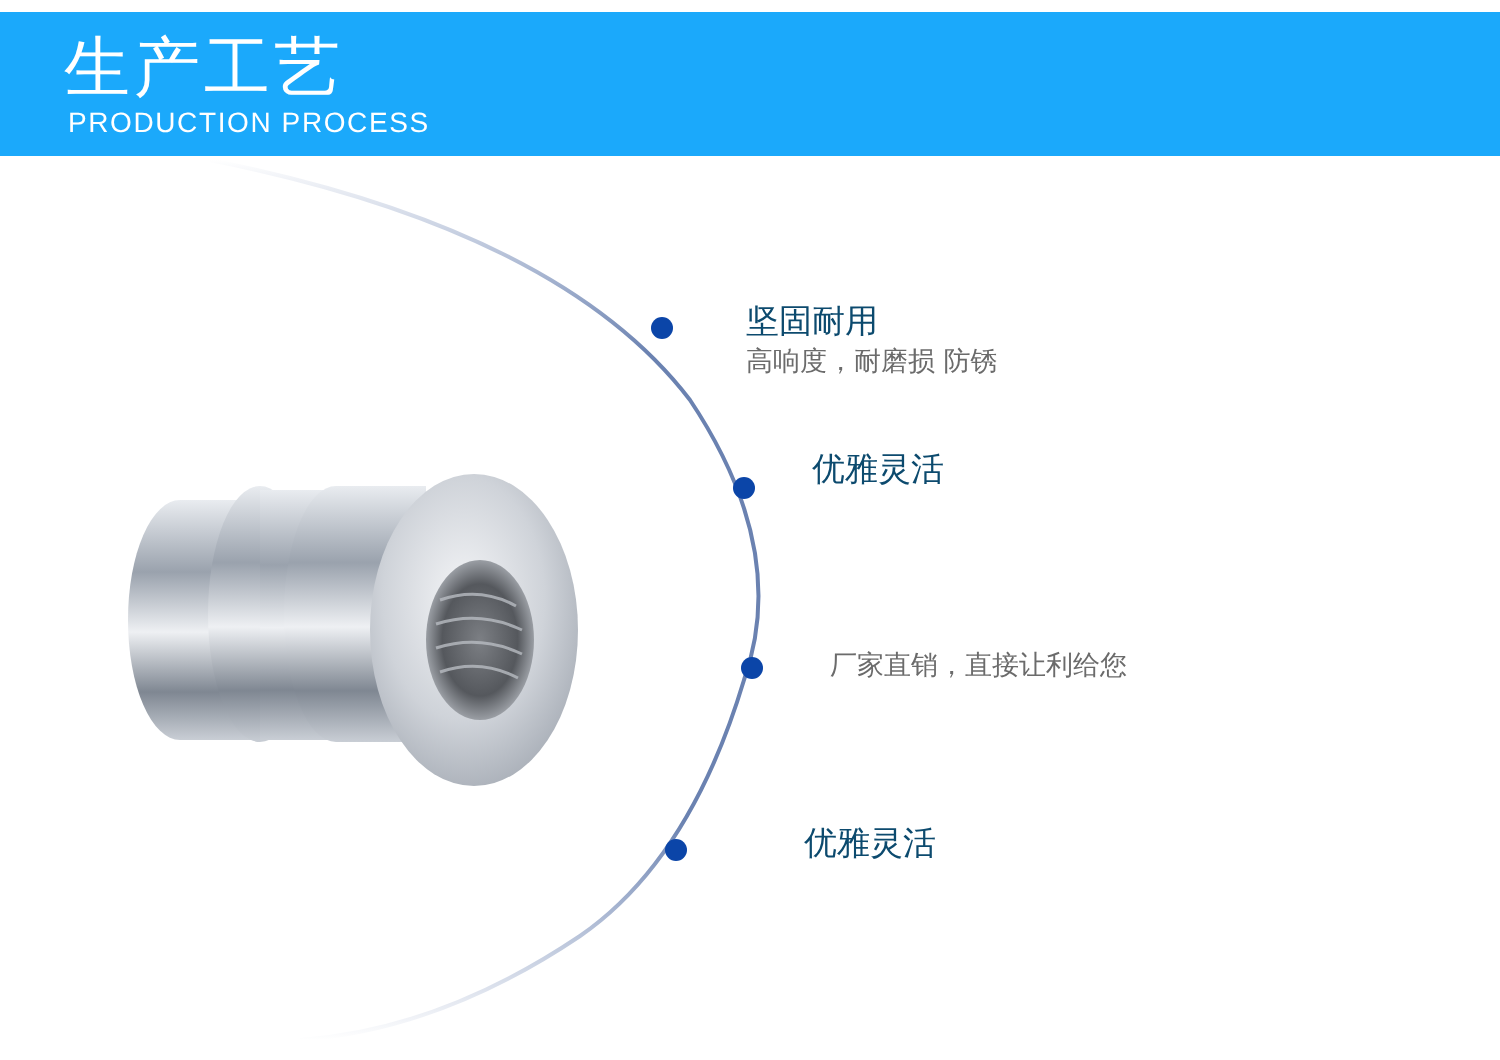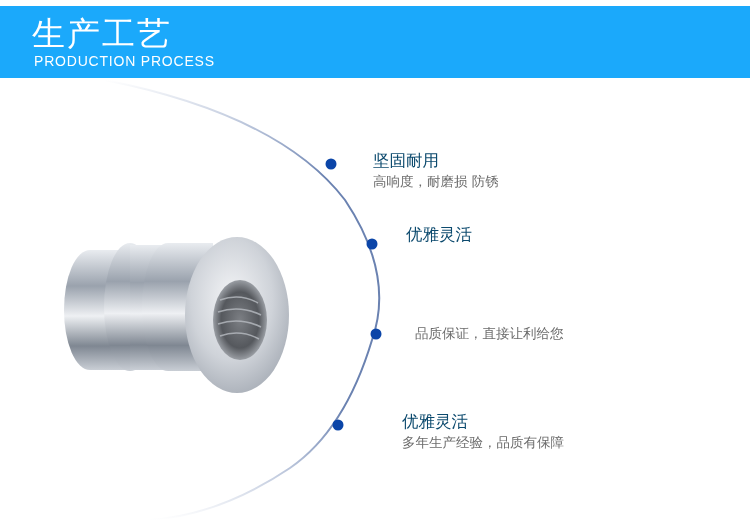--- a/index.html
+++ b/index.html
@@ -100,19 +100,18 @@
 <div class="feature" style="left:373px; top:151px;">
   <div class="feature-title">坚固耐用</div>
   <div class="feature-desc">高响度，耐磨损 防锈</div>
 </div>
 
 <div class="feature" style="left:406px; top:225px;">
   <div class="feature-title">优雅灵活</div>
 </div>
 
 <div class="feature" style="left:415px; top:323px;">
-  <div class="feature-desc">品质保证，直接让利给您</div>
+  <div class="feature-desc">厂家直销，直接让利给您</div>
 </div>
 
 <div class="feature" style="left:402px; top:412px;">
   <div class="feature-title">优雅灵活</div>
-  <div class="feature-desc">多年生产经验，品质有保障</div>
 </div>
 
 </body></html>

